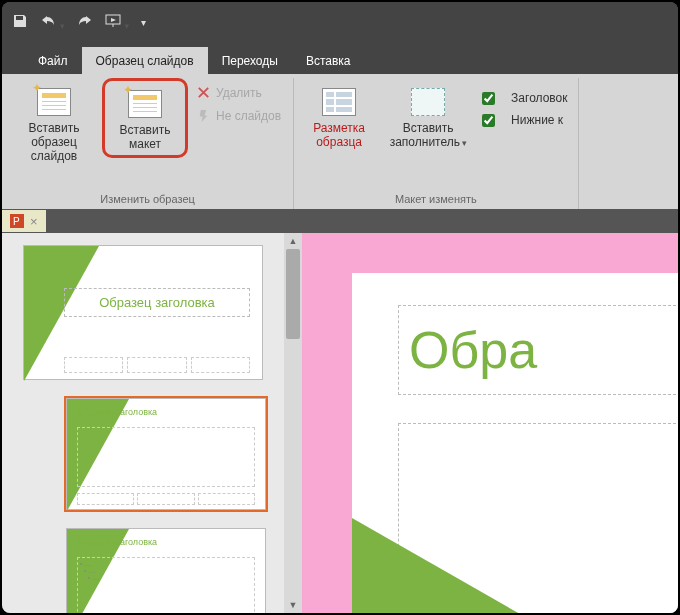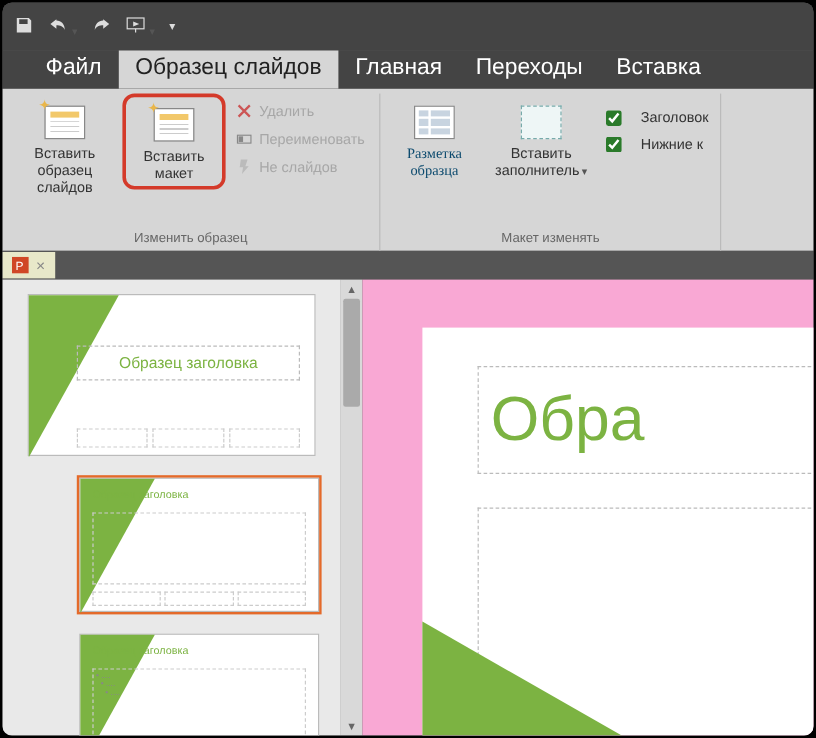--- a/index.html
+++ b/index.html
@@ -3,31 +3,31 @@
 <meta charset="utf-8">
 <style>
   * { box-sizing: border-box; margin: 0; padding: 0; }
   html, body { width: 680px; height: 615px; font-family: "Segoe UI", Tahoma, sans-serif; font-size: 12px; overflow: hidden; }
   body { background: #000; }
   .shell { width: 676px; height: 611px; background: #555; margin: 2px; position: relative; border-radius: 8px; overflow: hidden; }
   .titlebar { height: 40px; background: #444; display: flex; align-items: center; padding: 0 10px; gap: 10px; }
   .titlebar .qat { display: flex; gap: 12px; align-items: center; color: #ddd; }
   .titlebar svg { fill: #ddd; }
   .tabs-row { height: 32px; background: #444; display: flex; align-items: flex-end; padding-left: 22px; overflow: hidden; }
-  .tab { padding: 7px 14px 6px; color: #fff; font-size: 19px; cursor: pointer; white-space: nowrap; }
+  .tab { padding: 7px 14px 6px; color: #fff; font-size: 12px; cursor: pointer; white-space: nowrap; }
   .tab.active { background: #d6d6d6; color: #222; }
   .ribbon { height: 135px; background: #d6d6d6; display: flex; align-items: stretch; padding-top: 4px; }
   .group { display: flex; flex-direction: column; border-right: 1px solid #bbb; padding: 2px 6px 0; }
   .group-body { flex: 1; display: flex; align-items: flex-start; gap: 2px; }
   .group-label { text-align: center; color: #666; font-size: 11px; padding: 2px 0 4px; }
   .bigbtn { width: 92px; display: flex; flex-direction: column; align-items: center; padding: 4px 2px 2px; cursor: pointer; border-radius: 3px; }
   .bigbtn.muted { color: #999; }
   .bigbtn .ic { width: 38px; height: 36px; display: flex; align-items: center; justify-content: center; }
   .bigbtn .lbl { text-align: center; font-size: 12px; color: #333; line-height: 1.15; padding-top: 2px; }
-  .bigbtn.muted .lbl { color: #0c4a6e; font-family: Liberation Serif, serif; }
+  .bigbtn.muted .lbl { color: #b91c1c; }
   .highlight { border: 3px solid #d43a2a; border-radius: 10px; padding: 1px; margin-top:-2px; }
   .smallcol { display: flex; flex-direction: column; gap: 2px; padding-top: 2px; }
   .smallbtn { display: flex; align-items: center; gap: 5px; padding: 3px 6px; font-size: 12px; color: #555; cursor: pointer; border-radius: 3px; white-space: nowrap; }
   .smallbtn svg { width: 15px; height: 15px; }
   .smallbtn.disabled { color: #a7a7a7; cursor: default; }
   .chkrow { display: flex; align-items: center; gap: 16px; padding: 3px 4px; font-size: 12px; color: #333; white-space: nowrap; }
   .chkrow input { accent-color: #2a7a2a; }
   .ddarrow { font-size: 9px; margin-left: 2px; color: #555; }
   .doc-tab-bar { height: 24px; background: #555; display: flex; align-items: center; }
   .doc-tab { background: #e8e8c9; height: 22px; display: flex; align-items: center; padding: 0 8px; gap: 6px; font-size: 12px; color: #333; }
@@ -86,21 +86,20 @@
             <path d="M6 5l5 2-5 2z"></path>
             <path d="M8 11v3" stroke="#ddd"></path>
           </svg><span class="ddarrow">▾</span></span>
       <span style="font-size:10px;">▾</span>
     </div>
   </div>
 
   <div class="tabs-row">
     <div class="tab">Файл</div>
     <div class="tab active">Образец слайдов</div>
-    <div class="tab">Главная</div>
     <div class="tab">Переходы</div>
     <div class="tab">Вставка</div>
   </div>
 
   <div class="ribbon">
     <div class="group">
       <div class="group-body">
         <div class="bigbtn">
           <div class="ic">
               <div class="ic-slide">
@@ -123,27 +122,20 @@
         </div>
         <div class="smallcol">
           <div class="smallbtn disabled">
             <svg viewBox="0 0 16 16">
                 <path fill="#c55" d="M3 3l10 10M13 3L3 13" stroke="#c55" stroke-width="2"></path>
               </svg>
             <span>Удалить</span>
           </div>
           <div class="smallbtn disabled">
             <svg viewBox="0 0 16 16">
-                <rect x="2" y="5" width="12" height="7" fill="none" stroke="#888"></rect>
-                <rect x="3" y="6" width="4" height="5" fill="#888"></rect>
-              </svg>
-            <span>Переименовать</span>
-          </div>
-          <div class="smallbtn disabled">
-            <svg viewBox="0 0 16 16">
                 <path d="M5 2h6l-2 6h3l-6 7 1-6H4z" fill="#bbb"></path>
               </svg>
             <span>Не слайдов</span>
           </div>
         </div>
       </div>
       <div class="group-label">Изменить образец</div>
     </div>
 
     <div class="group">

